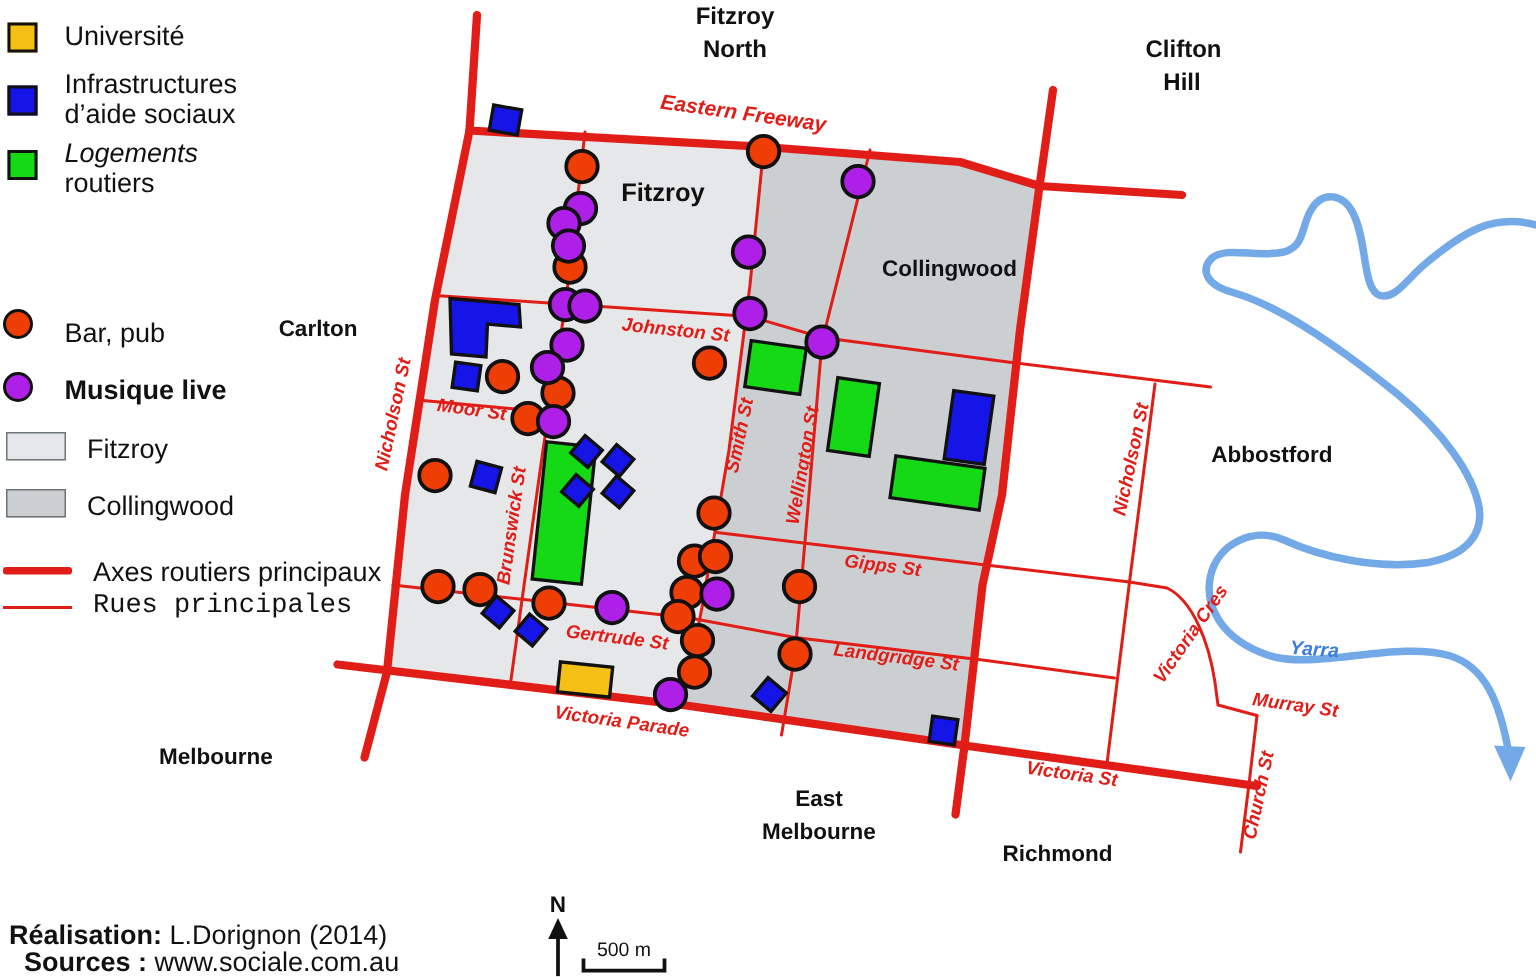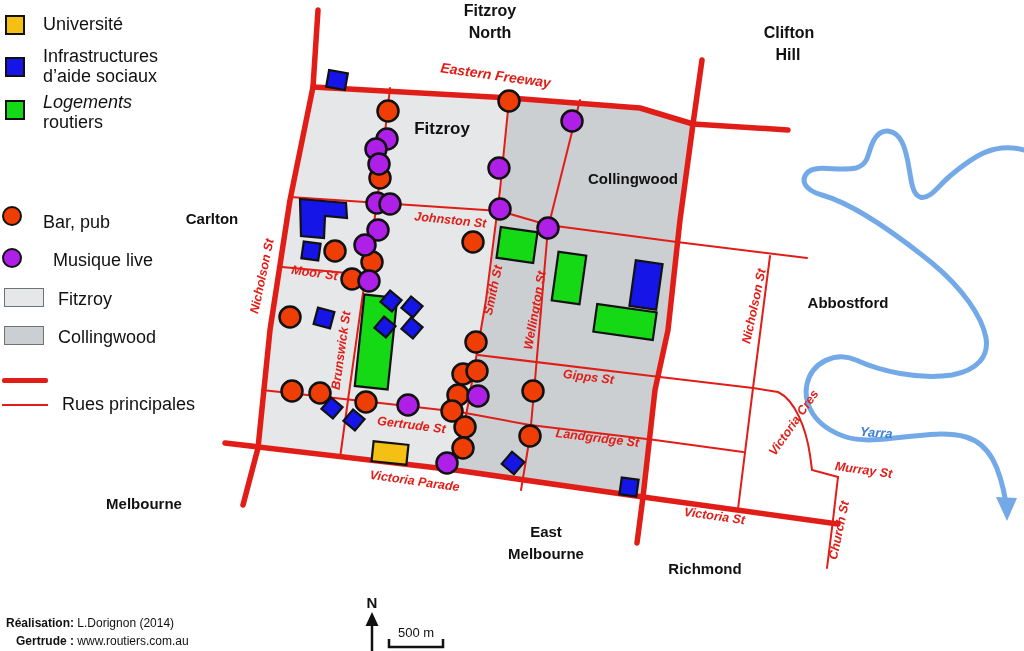--- a/index.html
+++ b/index.html
@@ -8,21 +8,21 @@
   svg{position:absolute;left:0;top:0;}
   svg text{font-family:"Liberation Sans",sans-serif;}
   .legend{position:absolute;left:0;top:0;width:260px;height:420px;z-index:5;}
   .leg-swatch{position:absolute;box-sizing:border-box;}
   .sq{width:20px;height:20px;border:2.5px solid #111;}
   .circ{width:20px;height:20px;border:2.5px solid #111;border-radius:50%;}
   .zone{width:40px;height:19px;border:1.5px solid #6d7478;}
   .lineThick{width:46px;height:5px;border-radius:2px;}
   .lineThin{width:46px;height:2px;}
   .leg-label{position:absolute;font-size:18px;color:#111;line-height:20px;white-space:nowrap;}
-  .credits{position:absolute;left:6px;top:614px;font-size:12px;color:#111;line-height:18px;z-index:5;}
+  .credits{position:absolute;left:6px;top:614px;font-size:18px;color:#111;line-height:18px;z-index:5;}
   .credits .l2{margin-left:10px;}
 </style>
 </head>
 <body>
 
 <div class="stage">
 
   <svg id="map-svg" width="1024" height="651" viewBox="0 0 1024 651">
       <path d="M313,87 L509,100 L500,190 L486,300 L468,405 L455,470 L258,447 L270,330 L290,200 Z" fill="#e5e7e9"></path>
       <path d="M509,100 L570,100 L640,108 L693,124 L680,220 L668,330 L655,390 L643,497 L455,470 L468,405 L486,300 L500,190 Z" fill="#cbcfd2"></path>
@@ -142,36 +142,37 @@
     <div class="leg-label" style="left:43px;top:66px;">d’aide sociaux</div>
 
     <div class="leg-swatch sq" style="left: 5px; top: 100px; background: rgb(22, 217, 22);"></div>
     <div class="leg-label" style="left:43px;top:92px;font-style:italic;">Logements</div>
     <div class="leg-label" style="left:43px;top:112px;">routiers</div>
 
     <div class="leg-swatch circ" style="left: 2px; top: 206px; background: rgb(238, 61, 5);"></div>
     <div class="leg-label" style="left:43px;top:212px;">Bar, pub</div>
 
     <div class="leg-swatch circ" style="left: 2px; top: 248px; background: rgb(174, 31, 232);"></div>
-    <div class="leg-label" style="left:53px;top:250px;">Musique live</div>
+    <div class="leg-label" style="left:43px;top:250px;font-weight:bold;">Musique live</div>
 
     <div class="leg-swatch zone" style="left: 4px; top: 288px; background: rgb(229, 231, 233);"></div>
     <div class="leg-label" style="left:58px;top:289px;">Fitzroy</div>
 
     <div class="leg-swatch zone" style="left: 4px; top: 326px; background: rgb(203, 207, 210);"></div>
     <div class="leg-label" style="left:58px;top:327px;">Collingwood</div>
 
     <div class="leg-swatch lineThick" style="left: 2px; top: 378px; background: rgb(225, 29, 23);"></div>
+    <div class="leg-label" style="left:62px;top:371px;">Axes routiers principaux</div>
 
     <div class="leg-swatch lineThin" style="left: 2px; top: 404px; background: rgb(225, 29, 23);"></div>
-    <div class="leg-label" style="left:62px;top:394px;">Rues principales</div>
+    <div class="leg-label" style="left:62px;top:394px;font-family:Liberation Mono, monospace;">Rues principales</div>
   </div>
 
   <div class="credits">
     <div class="l1">
       <b>Réalisation:</b><span> L.Dorignon (2014)</span>
     </div>
     <div class="l2">
-      <b>Gertrude : </b><span>www.routiers.com.au</span>
+      <b>Sources : </b><span>www.sociale.com.au</span>
     </div>
   </div>
 
 </div>
 
 </body></html>

